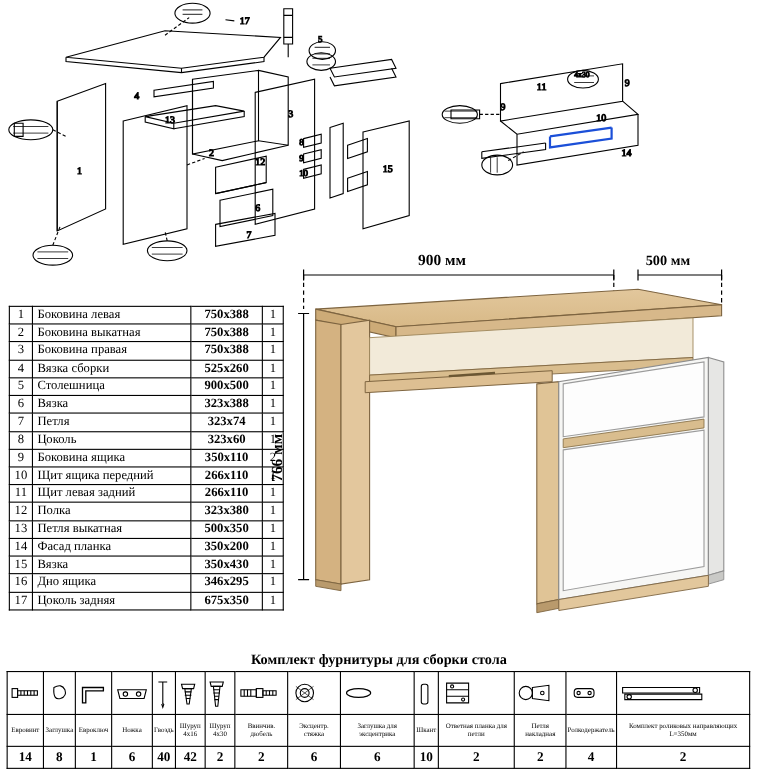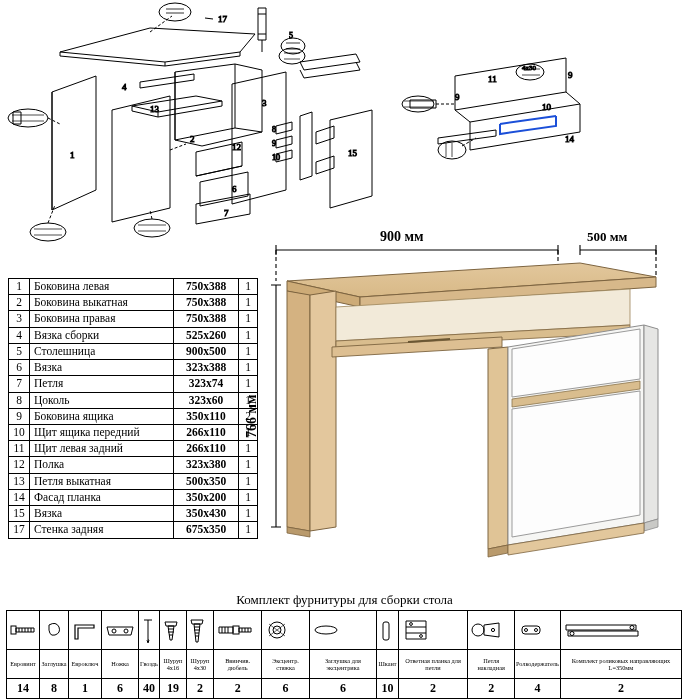--- a/index.html
+++ b/index.html
@@ -4,21 +4,21 @@
 <style>
   html,body{margin:0;padding:0;background:#ffffff;}
   body{width:689px;height:700px;position:relative;font-family:"Liberation Serif",serif;color:#000;overflow:hidden;}
   .assembly{position:absolute;left:0;top:0;width:689px;height:250px;}
   .parts-table{position:absolute;left:8px;top:278px;width:250px;border-collapse:collapse;font-size:11.5px;}
   .parts-table td{border:1px solid #000;padding:1px 2px;line-height:1.15;}
   .parts-table td.num{width:16px;text-align:center;}
   .parts-table td.name{padding-left:4px;}
   .parts-table td.dim{width:60px;text-align:center;font-weight:bold;}
   .parts-table td.qty{width:14px;text-align:center;}
-  .hw-title{position:absolute;left:0;top:592px;width:689px;text-align:center;font-size:13px;font-weight:normal;}
+  .hw-title{position:absolute;left:0;top:592px;width:689px;text-align:center;font-size:13px;font-weight:bold;}
   .hw-table{position:absolute;left:6px;top:610px;width:676px;border-collapse:collapse;font-size:6.3px;}
   .hw-table td{border:1px solid #000;text-align:center;vertical-align:middle;}
   .hw-icon{height:36px;}
   .hw-name{height:26px;padding:1px;line-height:1.15;}
   .hw-qty{height:17px;font-size:12px;font-weight:bold;font-family:"Liberation Serif",serif;}
   .drawing{position:absolute;left:240px;top:215px;width:431px;height:370px;}
   svg{display:block;}
   text{font-family:"Liberation Serif",serif;}
 </style>
 </head>
@@ -222,22 +222,28 @@
         <td class="dim">350x200</td>
         <td class="qty">1</td>
       </tr>
     <tr>
         <td class="num">15</td>
         <td class="name">Вязка</td>
         <td class="dim">350x430</td>
         <td class="qty">1</td>
       </tr>
     <tr>
+        <td class="num">16</td>
+        <td class="name">Дно ящика</td>
+        <td class="dim">346x295</td>
+        <td class="qty">1</td>
+      </tr>
+    <tr>
         <td class="num">17</td>
-        <td class="name">Стенка задняя</td>
+        <td class="name">Цоколь задняя</td>
         <td class="dim">675x350</td>
         <td class="qty">1</td>
       </tr>
   </tbody>
 </table>
 
 <div class="drawing">
 <svg width="431" height="370" viewBox="0 0 431 370">
   <defs>
     <linearGradient id="oakTop" x1="0" y1="0" x2="0" y2="1">
@@ -454,21 +460,21 @@
     <td class="hw-name">Петля накладная</td>
     <td class="hw-name">Ролкодержатель</td>
     <td class="hw-name">Комплект роликовых направляющих L=350мм</td>
   </tr>
   <tr>
     <td class="hw-qty">14</td>
     <td class="hw-qty">8</td>
     <td class="hw-qty">1</td>
     <td class="hw-qty">6</td>
     <td class="hw-qty">40</td>
-    <td class="hw-qty">19</td>
+    <td class="hw-qty">42</td>
     <td class="hw-qty">2</td>
     <td class="hw-qty">2</td>
     <td class="hw-qty">6</td>
     <td class="hw-qty">6</td>
     <td class="hw-qty">10</td>
     <td class="hw-qty">2</td>
     <td class="hw-qty">2</td>
     <td class="hw-qty">4</td>
     <td class="hw-qty">2</td>
   </tr>

